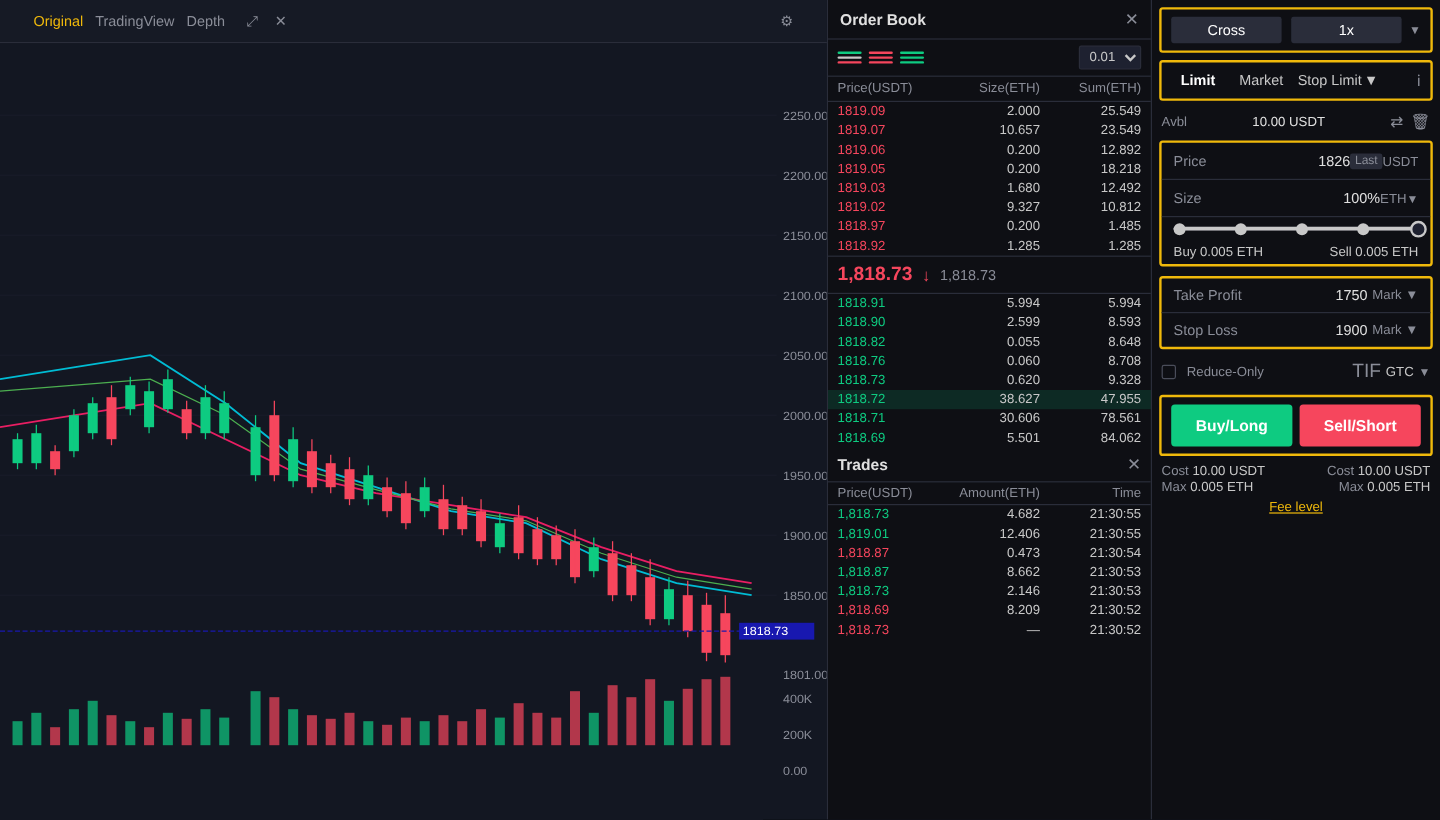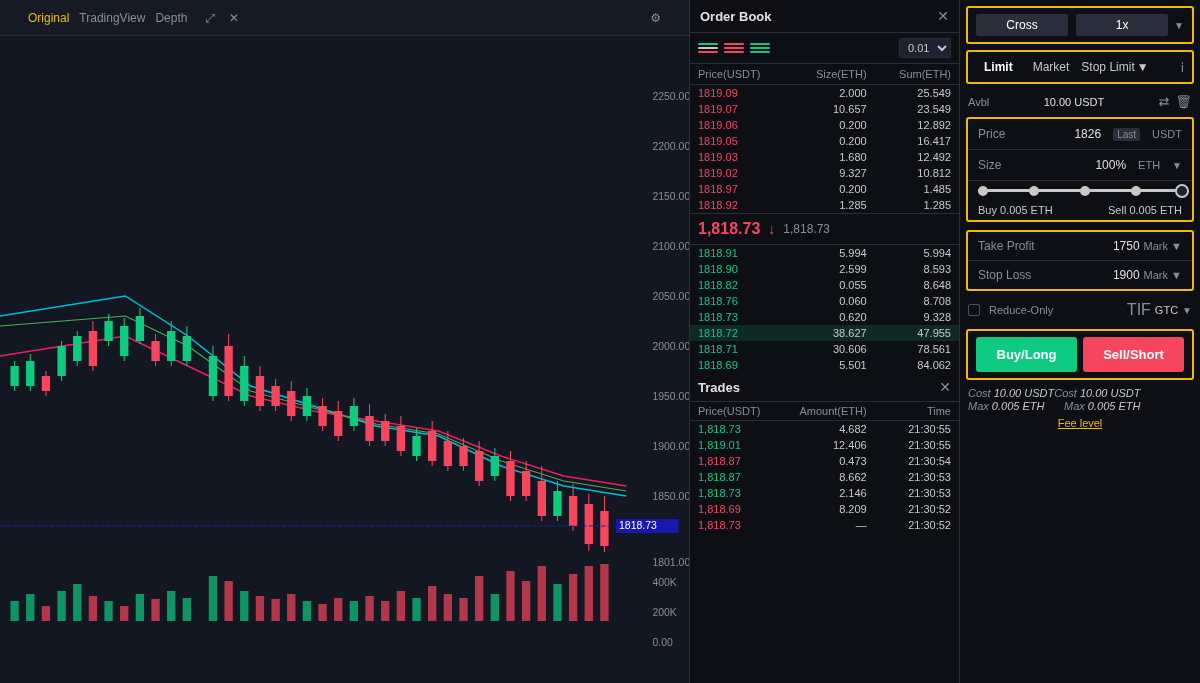--- a/index.html
+++ b/index.html
@@ -315,22 +315,22 @@
       justify-content: space-between;
       padding: 8px 10px;
       border-bottom: 1px solid #2a2d3a;
     }
 
     .input-row:last-child { border-bottom: none; }
 
     .input-label { color: #8a8d98; font-size: 12px; }
     .input-value { 
       display: flex; 
-      align-items: center; 
-      gap: 12px;
+      align-items: flex-end; 
+      gap: 0;
       color: #e0e0e0;
       font-size: 12px;
     }
 
     .input-badge {
       background: #2a2d3a;
       color: #8a8d98;
       padding: 1px 4px;
       border-radius: 2px;
       font-size: 10px;
@@ -512,23 +512,23 @@
       color: #fff;
       font-size: 13px;
       font-weight: bold;
       cursor: pointer;
       text-align: center;
     }
 
     
     .cost-info {
       display: flex;
+      justify-content: space-between;
       padding: 3px 8px;
       font-size: 11px;
-      font-style: italic;
     }
 
     .cost-col { display: flex; flex-direction: column; gap: 1px; }
     .cost-item { color: #8a8d98; }
     .cost-item span { color: #c8c8c8; }
 
     .fee-level {
       text-align: center;
       padding: 2px;
       font-size: 11px;
@@ -806,21 +806,21 @@
       <span class="sum">23.549</span>
     </div>
     <div class="ob-row">
       <span class="price">1819.06</span>
       <span class="size">0.200</span>
       <span class="sum">12.892</span>
     </div>
     <div class="ob-row">
       <span class="price">1819.05</span>
       <span class="size">0.200</span>
-      <span class="sum">16.417</span>
+      <span class="sum">18.218</span>
     </div>
     <div class="ob-row">
       <span class="price">1819.03</span>
       <span class="size">1.680</span>
       <span class="sum">12.492</span>
     </div>
     <div class="ob-row">
       <span class="price">1819.02</span>
       <span class="size">9.327</span>
       <span class="sum">10.812</span>

